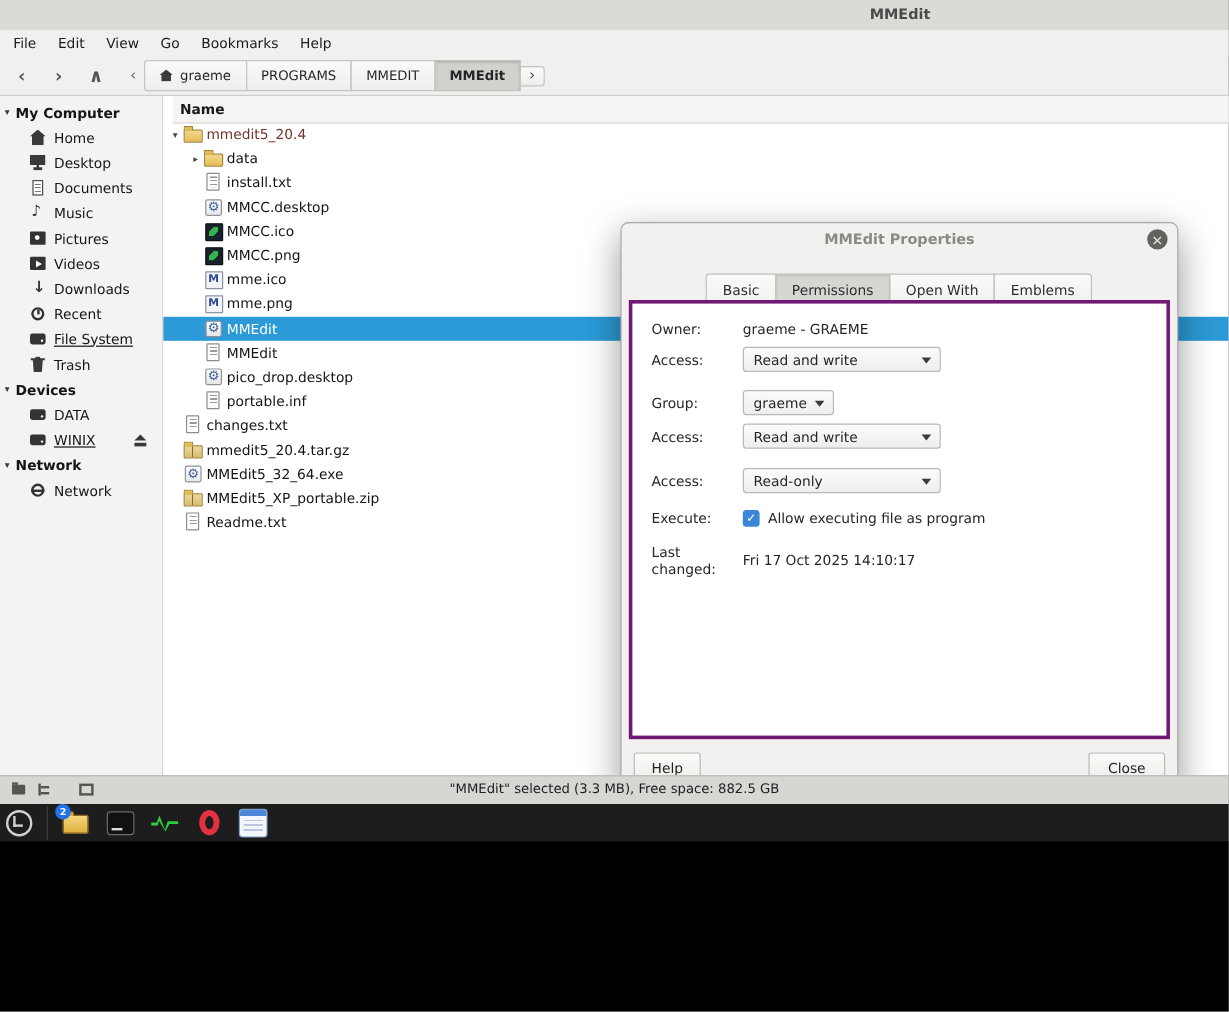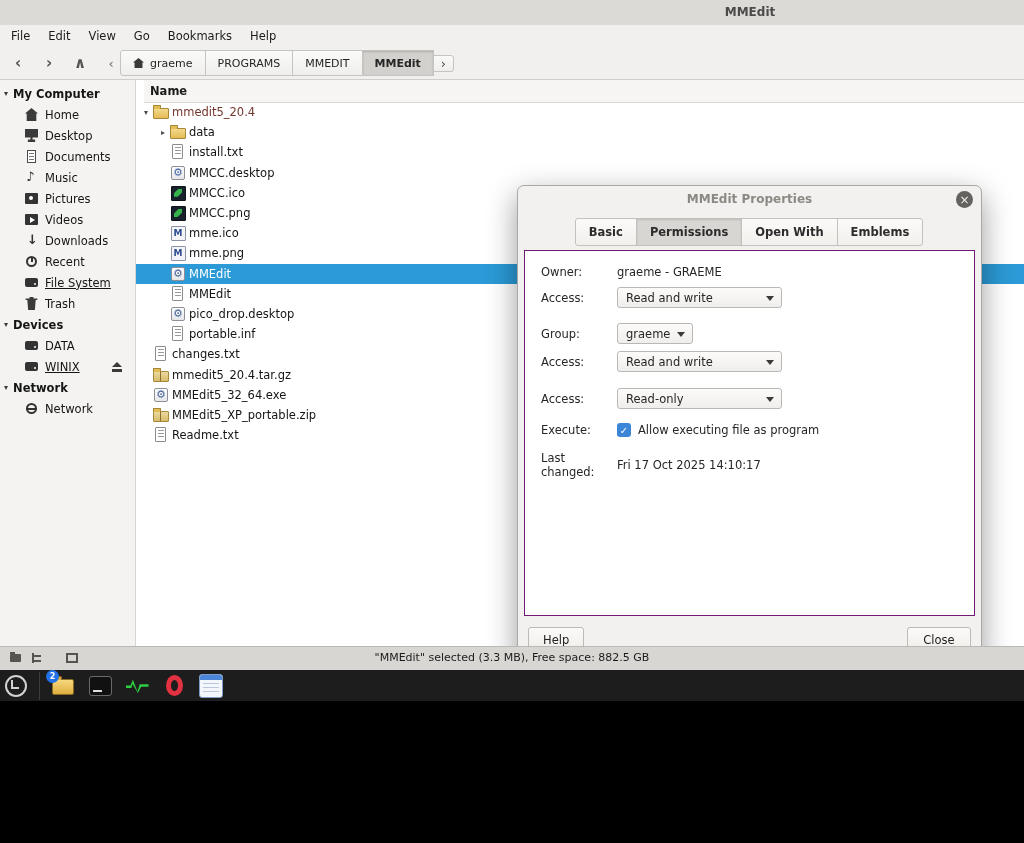--- a/index.html
+++ b/index.html
@@ -88,27 +88,27 @@
     clip-path:polygon(100% 0,100% 45%,45% 100%,0 100%,0 55%,55% 0);}
   .fico.image2::before{content:"";position:absolute;left:1px;top:1px;width:13px;height:13px;background:#f2f4f7;
     border:1px solid #8a94a4;border-radius:1px;}
   .fico.image2::after{content:"M";position:relative;font-size:9px;font-weight:bold;color:#2e4d8f;}
   
   #dialog{position:absolute;left:517px;top:185px;width:463px;height:474px;background:#f2f1ef;
     border:1px solid #a9a8a4;border-radius:7px;box-shadow:0 10px 30px rgba(0,0,0,.4);}
   .dlg-title{height:26px;line-height:26px;text-align:center;font-weight:bold;font-size:12px;color:#8b8983;}
   .dlg-close{position:absolute;top:5px;right:8px;width:17px;height:17px;border-radius:50%;background:#63625f;
     color:#f0f0ee;display:flex;align-items:center;justify-content:center;font-size:12px;line-height:1;}
-  #dlg-tabs{display:flex;justify-content:center;margin-top:6px;font-weight:bold;}
+  #dlg-tabs{display:flex;justify-content:center;margin-top:16px;}
   .tab{padding:6px 13px;font-size:11.5px;color:#2c2c2c;background:linear-gradient(#fbfaf8,#f1f0ed);
     border:1px solid #c2c1bd;margin-left:-1px;}
   .tab:first-child{border-radius:3px 0 0 3px;}
   .tab:last-child{border-radius:0 3px 3px 0;}
   .tab.active{background:#d7d6d2;box-shadow:inset 0 1px 2px rgba(0,0,0,.12);}
-  .dlg-body{position:absolute;left:6px;right:6px;top:64px;bottom:44px;background:#fff;border:1px solid #701a75;}
+  .dlg-body{position:absolute;left:6px;right:6px;top:64px;bottom:44px;background:#fff;border:3px solid #701a75;}
   .frow{position:absolute;left:16px;right:10px;display:flex;align-items:center;font-size:11.5px;color:#262626;}
   .flabel-l{width:76px;flex:none;}
   .combo{height:21px;display:inline-flex;align-items:center;padding:0 22px 0 8px;
     background:linear-gradient(#fcfbfa,#efeeec);border:1px solid #b9b8b4;border-radius:3px;
     position:relative;box-sizing:border-box;font-size:11.5px;}
   .combo::after{content:"";position:absolute;right:7px;top:8px;border-left:4px solid transparent;
     border-right:4px solid transparent;border-top:5px solid #3a3a3a;}
   .combo.w165{width:165px;}
   .combo.w76{width:76px;}
   .cb{width:14px;height:14px;border-radius:3px;margin-right:7px;display:flex;align-items:center;

